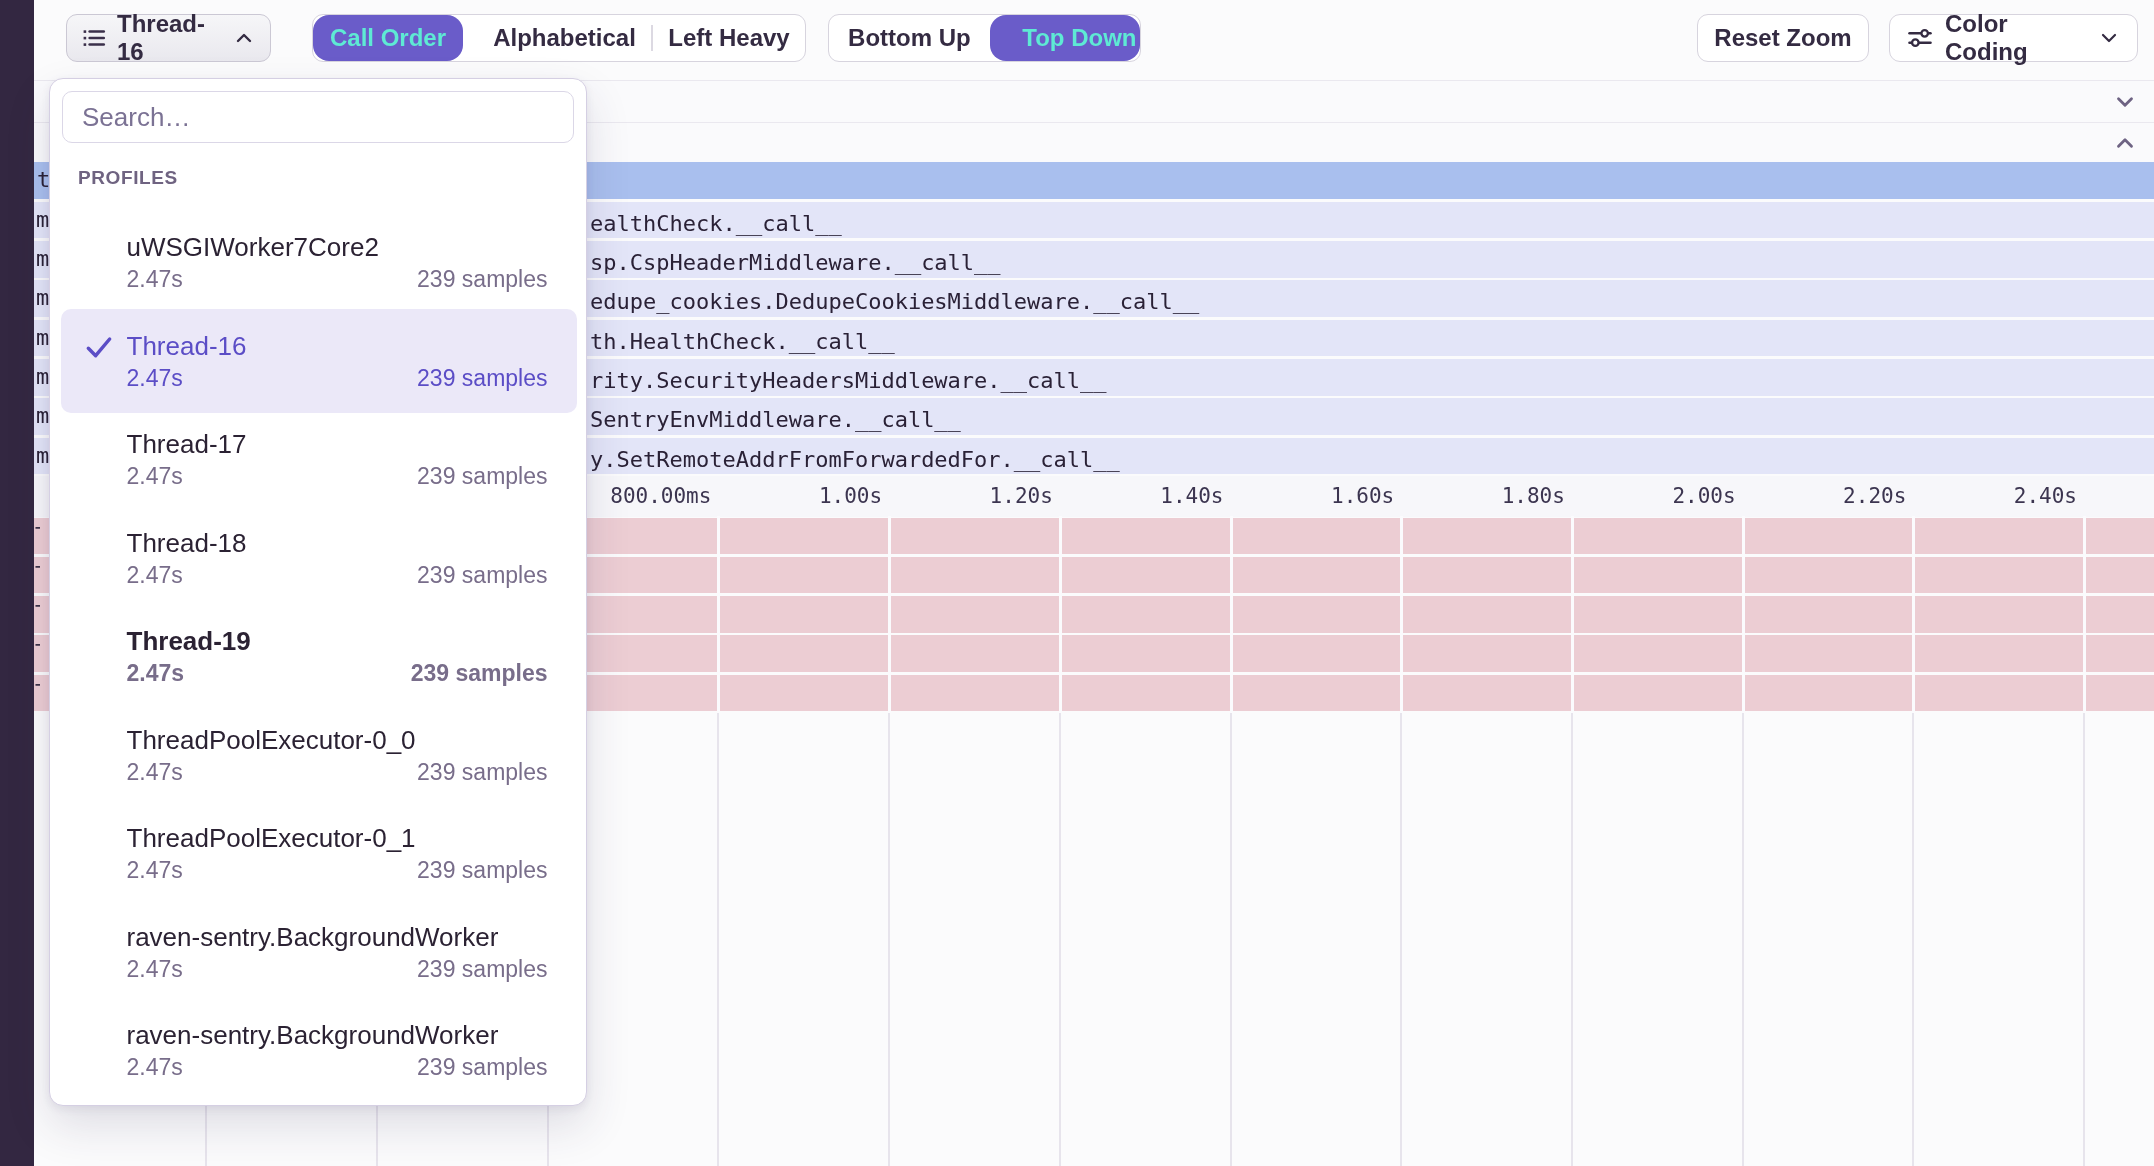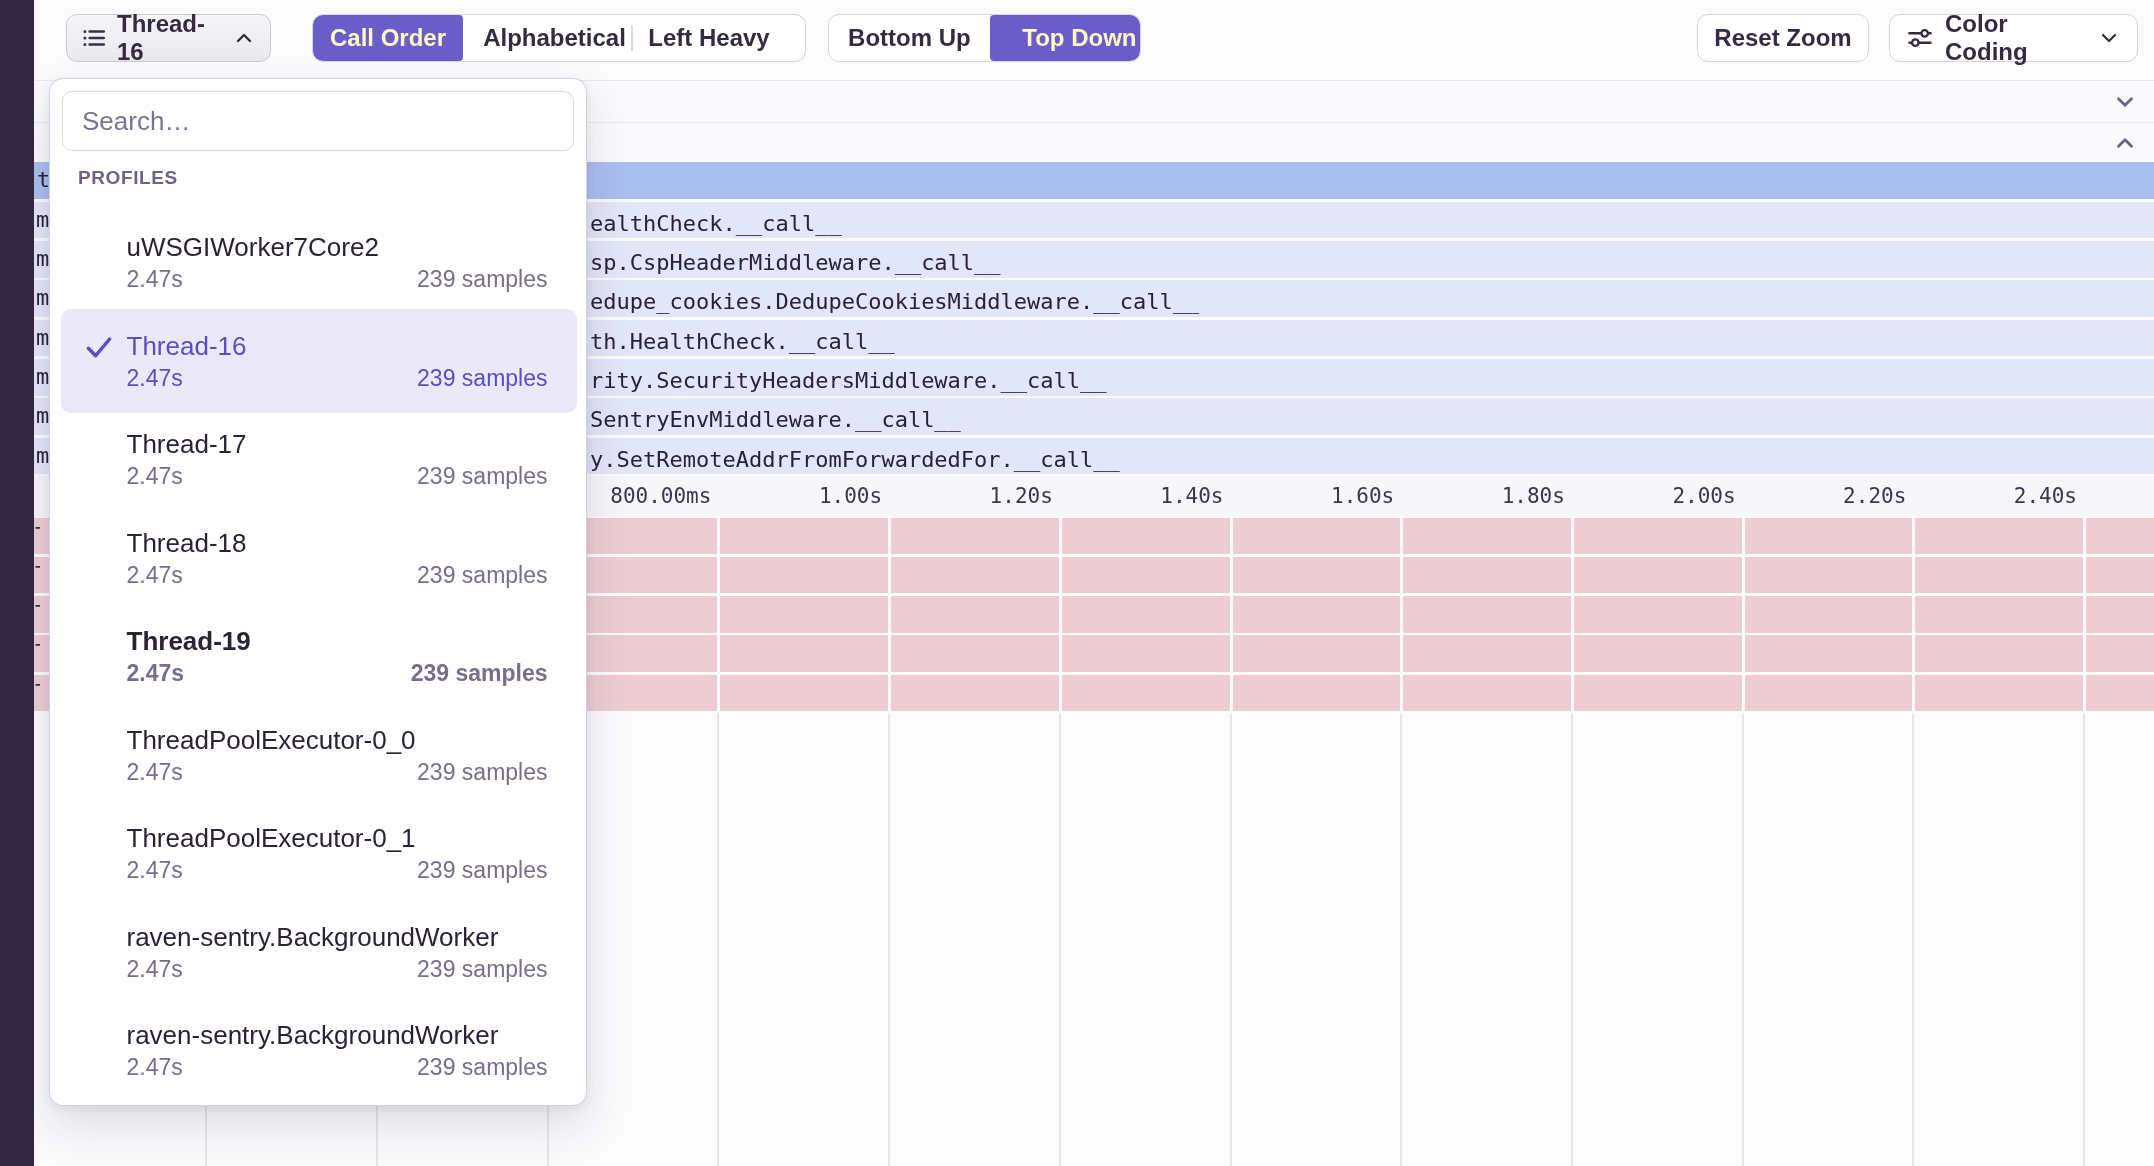--- a/index.html
+++ b/index.html
@@ -13,23 +13,23 @@
   .toolbar-item{position:absolute;top:14px;height:48px;box-sizing:border-box;
       display:flex;align-items:center;border-radius:11px;font-size:24px;font-weight:bold;z-index:4;}
   .btn{background:#fff;border:1.5px solid #D7D4DE;}
   .thread-btn{left:66px;width:205px;background:linear-gradient(#F6F6F8,#E9E8EE);
       border:1.5px solid #CBC8D4;padding:0 14px;gap:10px;cursor:pointer;}
   .thread-btn .chev{margin-left:auto;}
   .seg-group{background:#fff;border:1.5px solid #D7D4DE;overflow:hidden;padding:0;}
   .order-group{left:312px;width:494px;}
   .dir-group{left:828px;width:313px;}
   .seg{height:100%;display:flex;align-items:center;justify-content:center;cursor:pointer;box-sizing:border-box;}
-  .seg.active{background:var(--accent,#6A5CC9);color:#fef9c3;border-radius:4px;}
+  .seg.active{background:var(--accent,#6A5CC9);color:#5eead4;border-radius:16px;}
   .seg-divider{width:2px;height:26px;background:#DCD9E2;align-self:center;}
-  .w-callorder{width:150px;} .w-alpha{width:168px;padding-left:15px;} .w-leftheavy{width:152px;}
+  .w-callorder{width:150px;} .w-alpha{width:188px;padding-left:15px;} .w-leftheavy{width:152px;}
   .w-bottomup{width:162px;} .w-topdown{width:151px;padding-left:29px;}
   .find-box{left:1155px;width:522px;background:#fff;border:1.5px solid #DFDBE8;
       border-radius:12px;padding:0 14px;gap:10px;font-weight:normal;}
   .find-box input{flex:1;border:none;outline:none;font-size:25px;color:#342B42;
       font-family:"Liberation Sans",sans-serif;background:transparent;}
   .find-box input::placeholder{color:#7B7294;}
   .reset-btn{left:1697px;width:172px;justify-content:center;cursor:pointer;}
   .color-btn{left:1889px;width:249px;padding:4px 16px;gap:11px;cursor:pointer;}
   .color-btn .chev{margin-left:auto;}
   .icon{display:inline-flex;align-items:center;justify-content:center;}
@@ -59,21 +59,21 @@
 
   .grid-gray{position:absolute;left:0;top:517px;width:2154px;height:649px;z-index:1;}
   .grid-gray .gl{position:absolute;top:0;width:2px;height:100%;background:#E7E4EC;}
   .grid-white{position:absolute;left:0;top:516px;width:2154px;height:197px;z-index:3;}
   .grid-white .gl{position:absolute;top:0;width:3px;height:100%;background:#FBFBFD;}
 
   
   .dropdown{position:absolute;left:49px;top:78px;width:538px;height:1028px;z-index:20;
       background:#fff;border:1.5px solid #D5CFE3;border-radius:14px;box-sizing:border-box;
       box-shadow:0 20px 45px rgba(52,43,84,.14),0 3px 9px rgba(52,43,84,.08);}
-  .dd-search{position:absolute;left:12px;top:12px;width:512px;height:60px;box-sizing:border-box;
+  .dd-search{position:absolute;left:12px;top:12px;width:512px;height:52px;box-sizing:border-box;
       border:1.5px solid #DBD7E7;border-radius:10px;background:#fff;display:flex;align-items:center;}
   .dd-search input{width:100%;border:none;outline:none;background:transparent;margin:0 17px;
       font-size:26px;color:#342B42;font-family:"Liberation Sans",sans-serif;}
   .dd-search input::placeholder{color:#7B7294;}
   .dd-section{position:absolute;left:28px;top:88px;font-size:19px;font-weight:bold;
       letter-spacing:.6px;color:#6F6381;}
   .dd-item{position:absolute;left:10.5px;width:516px;height:104px;border-radius:10px;cursor:pointer;}
   .dd-item.selected{background:#EBE8F8;}
   .dd-name{position:absolute;left:66px;top:20px;font-size:26px;line-height:34px;color:#2B2233;white-space:nowrap;}
   .dd-duration{position:absolute;left:66px;top:54px;font-size:23px;line-height:30px;color:#786D8A;}

